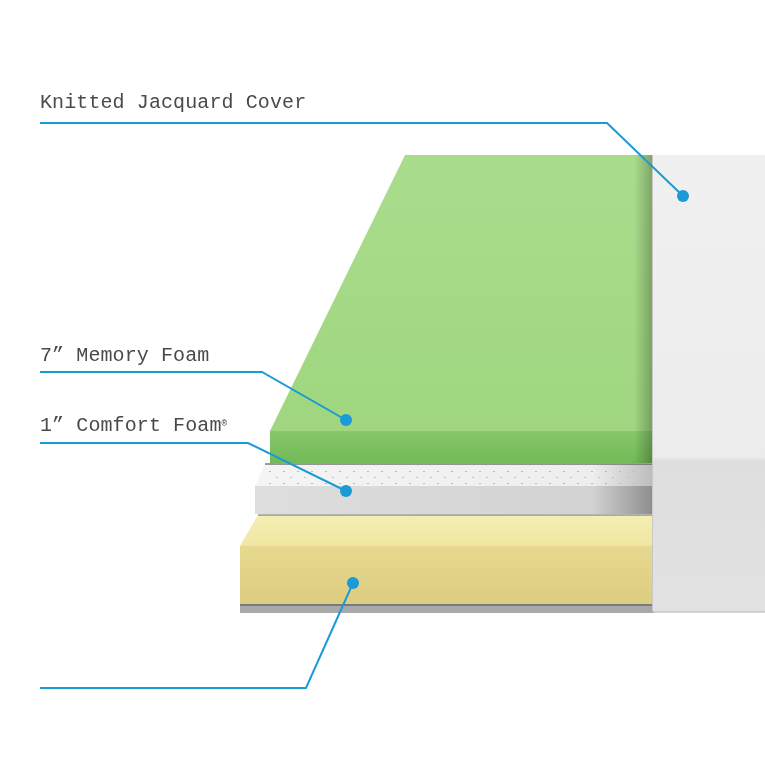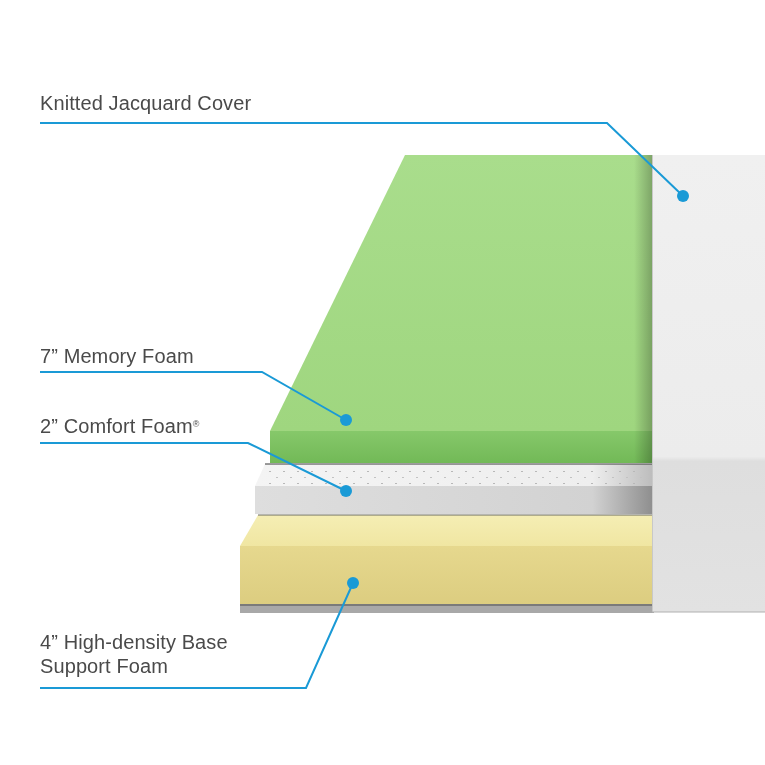--- a/index.html
+++ b/index.html
@@ -1,19 +1,19 @@
 <!DOCTYPE html>
 <html><head>
 <meta charset="utf-8">
 <style>
   html, body { margin: 0; padding: 0; background: #ffffff; }
   body { width: 765px; height: 765px; position: relative; overflow: hidden; font-family: "Liberation Sans", "DejaVu Sans", sans-serif; }
   .stage { position: absolute; left: 0; top: 0; width: 765px; height: 765px; }
   svg.art { position: absolute; left: 0; top: 0; }
-  .label { position: absolute; left: 40px; color: #4a4a4a; font-size: 20px; font-weight: 400; line-height: 24px; letter-spacing: 0.1px; white-space: nowrap; }
+  .label { position: absolute; left: 40px; color: #4a4a4a; font-size: 20px; font-weight: 400; line-height: 24px; letter-spacing: 0.1px; white-space: nowrap; font-family: Liberation Mono, monospace; }
   .label sup { font-size: 9px; vertical-align: top; position: relative; top: -2px; }
   .lbl-cover { top: 91px; }
   .lbl-memory { top: 344px; }
   .lbl-comfort { top: 414px; }
   .lbl-base { top: 630px; }
 </style>
 </head>
 <body>
 
 <div class="stage">
@@ -108,21 +108,17 @@
 
   <div class="label lbl-cover">
     <span>Knitted Jacquard Cover</span>
   </div>
 
   <div class="label lbl-memory">
     <span>7” Memory Foam</span>
   </div>
 
   <div class="label lbl-comfort">
-    <span>2” Comfort Foam</span><sup>®</sup>
+    <span>1” Comfort Foam</span><sup>®</sup>
   </div>
 
-  <div class="label lbl-base">
-    <div>4” High-density Base</div>
-    <div>Support Foam</div>
-  </div>
 
 </div>
 
 </body></html>

